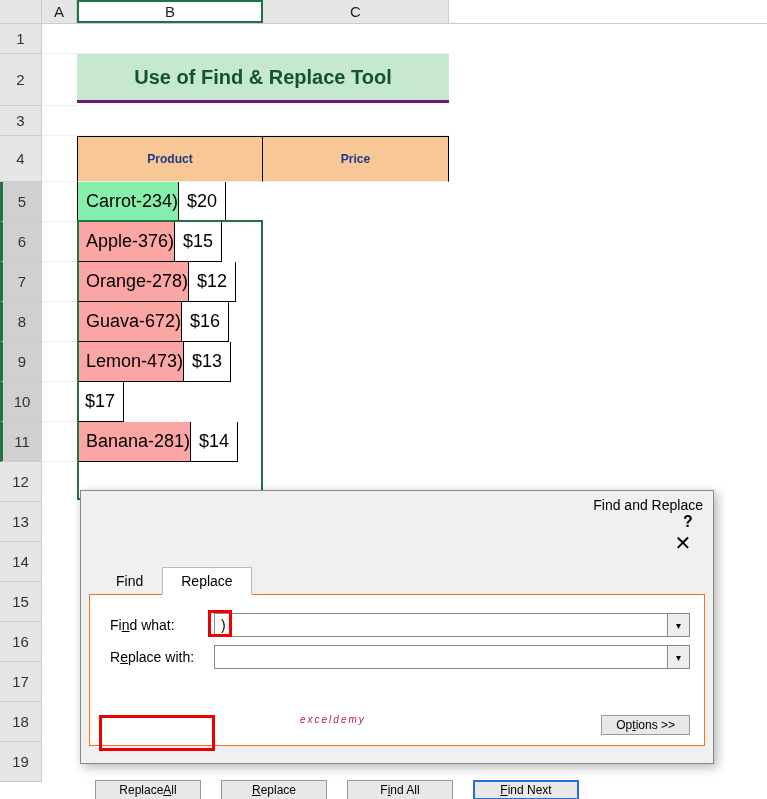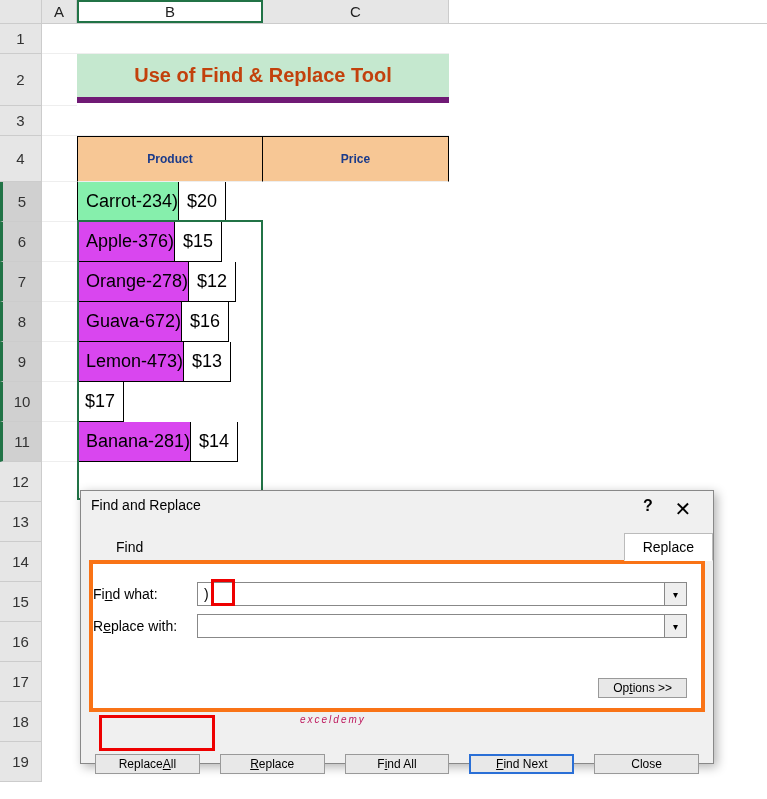--- a/index.html
+++ b/index.html
@@ -54,41 +54,41 @@
   .r4 { height: 46px; }
   .rd { height: 40px; }
   .rsmall { height: 40px; }
   .cell.a { width:35px; }
   .cell.b { width:186px; }
   .cell.c { width:186px; }
 
   .title-cell {
     display:flex; align-items:center; justify-content:center;
     background:#c5e8cf;
-    border-bottom:6px solid #701a75;
+    border-bottom:3px solid #701a75;
     font-size:20px; font-weight:bold;
-    color:#c2410c;
+    color:#14532d;
     width:372px; height:49px;
     margin-left:0;
   }
   .header-cell {
     display:flex; align-items:center; justify-content:center;
     background:#f7c795;
     font-size:12px; font-weight:bold; color:#1a3a8a;
     border:1px solid #000;
     height:46px;
   }
   .data-b {
     display:flex; align-items:center;
     padding-left:8px;
     font-size:18px; color:#000;
     border:1px solid #000;
     border-top:none;
     height:40px;
-    background:#d946ef;
+    background:#fca5a5;
   }
   .data-b.first { background:#86efac; }
   .data-c {
     display:flex; align-items:center;
     font-size:18px; color:#000;
     border:1px solid #000;
     border-top:none; border-left:none;
     height:40px;
     padding:0 8px;
   }
@@ -110,48 +110,47 @@
   
   .dialog {
     position:absolute;
     left:80px; top:490px;
     width:634px; height:274px;
     background:#f0f0f0;
     border:1px solid #888;
     box-shadow:3px 3px 10px rgba(0,0,0,.3);
   }
   .dlg-title {
-    display:flex; align-items:flex-start;
+    display:flex; align-items:flex-end;
     padding:6px 10px;
-    font-size:14px; color:#000;
+    font-size:14px; color:#000;flex-direction:column;
   }
   .dlg-title .t { flex:1; }
   .dlg-title .q { width:30px; text-align:center; font-size:16px; font-weight:bold; cursor:pointer; }
   .dlg-title .x { width:40px; text-align:center; font-size:20px; cursor:pointer; }
   .tabs {
     display:flex;
-    margin:6px 0 0 16px;
+    margin:6px 12px 0 16px;
     height:28px;
-    justify-content:space-between;
   }
   .tab {
     padding:5px 18px 0 18px;
     font-size:14px;
     border:1px solid transparent;
     cursor:pointer;
   }
   .tab.inactive { background:#f0f0f0; }
   .tab.active { background:#fff; border:1px solid #bbb; border-bottom:1px solid #fff; position:relative; z-index:2; }
   .tabpanel {
-    margin:0 8px 24px 8px;
-    border:4px solid #f97316;
+    margin:0 8px 16px 8px;
+    border:1px solid #f97316;
     background:#fff;
     height:152px;
     position:relative;
-    padding:18px 14px 6px 0;
+    padding:18px 14px 6px 20px;
     margin-top:-1px;
   }
   .frow { display:flex; align-items:center; margin-bottom:8px; }
   .frow label { width:104px; font-size:14px; }
   .frow label .u { text-decoration:underline; }
   .frow .inp {
     flex:1; height:24px; border:1px solid #888;
     display:flex; align-items:center;
     padding:0 6px; font-size:14px;
     background:#fff;
@@ -372,19 +371,18 @@
         </div>
       <div class="btn">
           <span>F</span>
           <span class="u">i</span>
           <span>nd All</span>
         </div>
       <div class="btn findnext">
           <span class="u">F</span>
           <span>ind Next</span>
         </div>
-      <div class="btn">Close</div>
     </div>
     <div class="redbox-ra"></div>
   </div>
 
   <div class="watermark">exceldemy</div>
 </div>
 
 </body></html>

